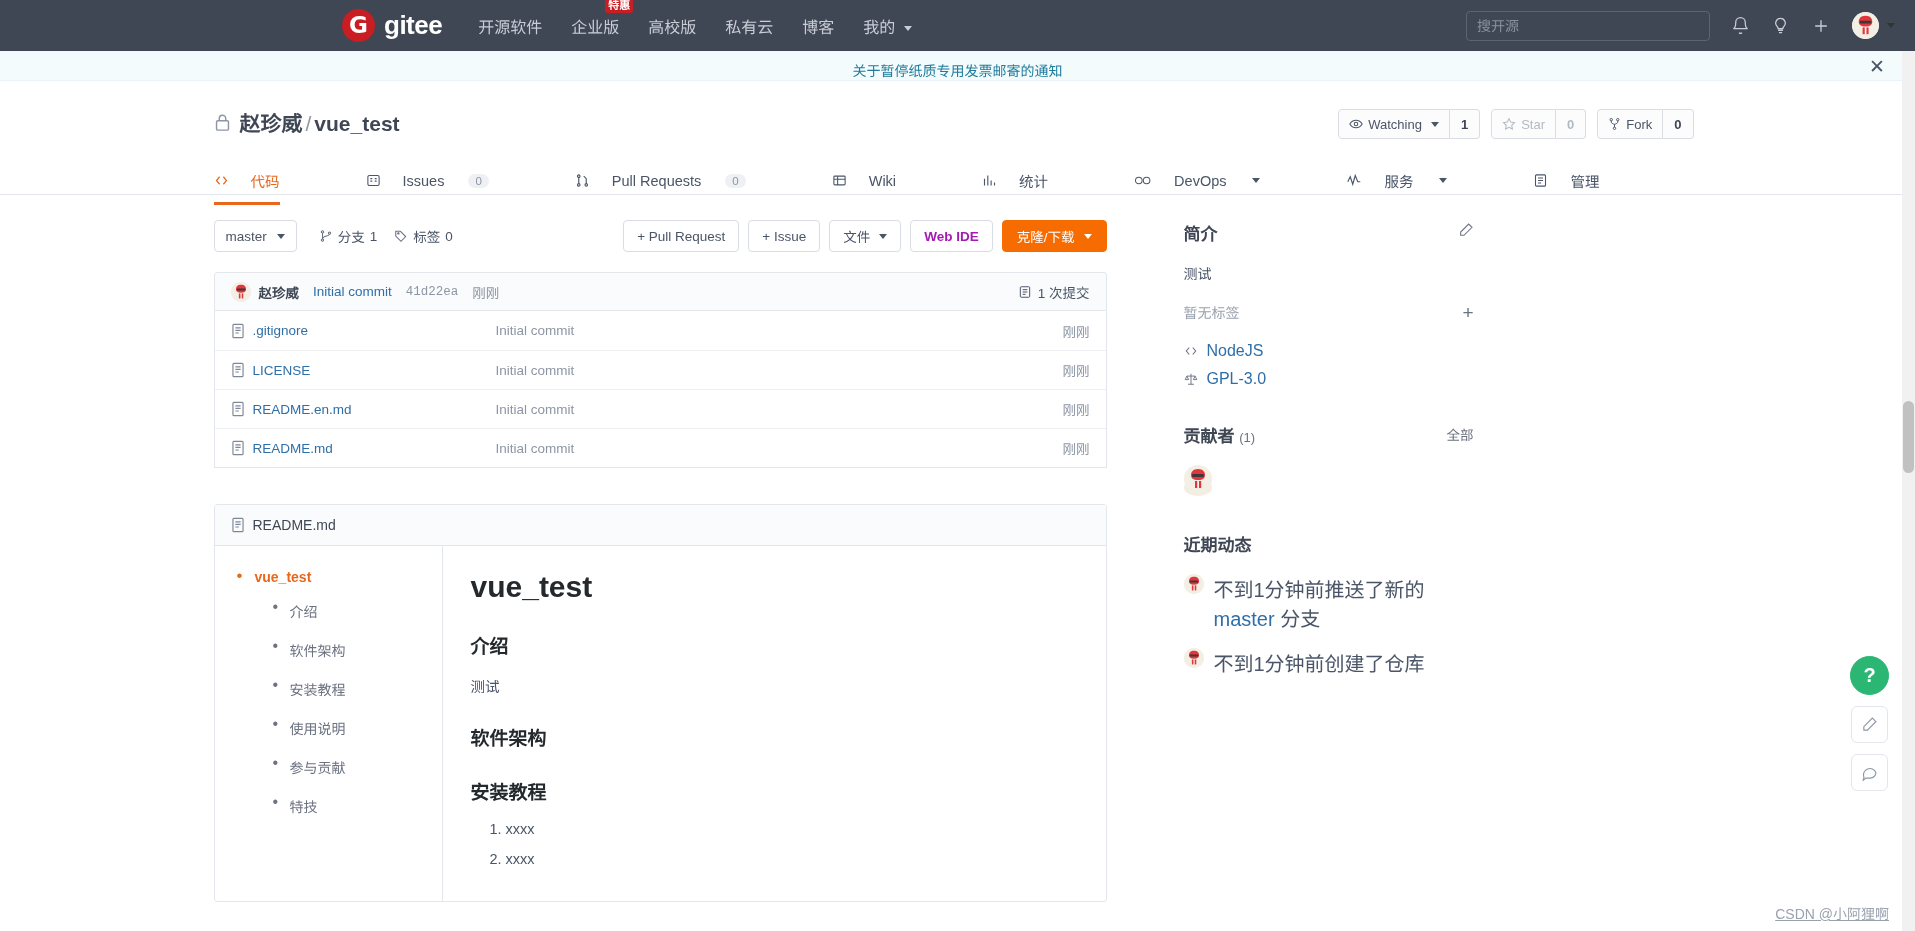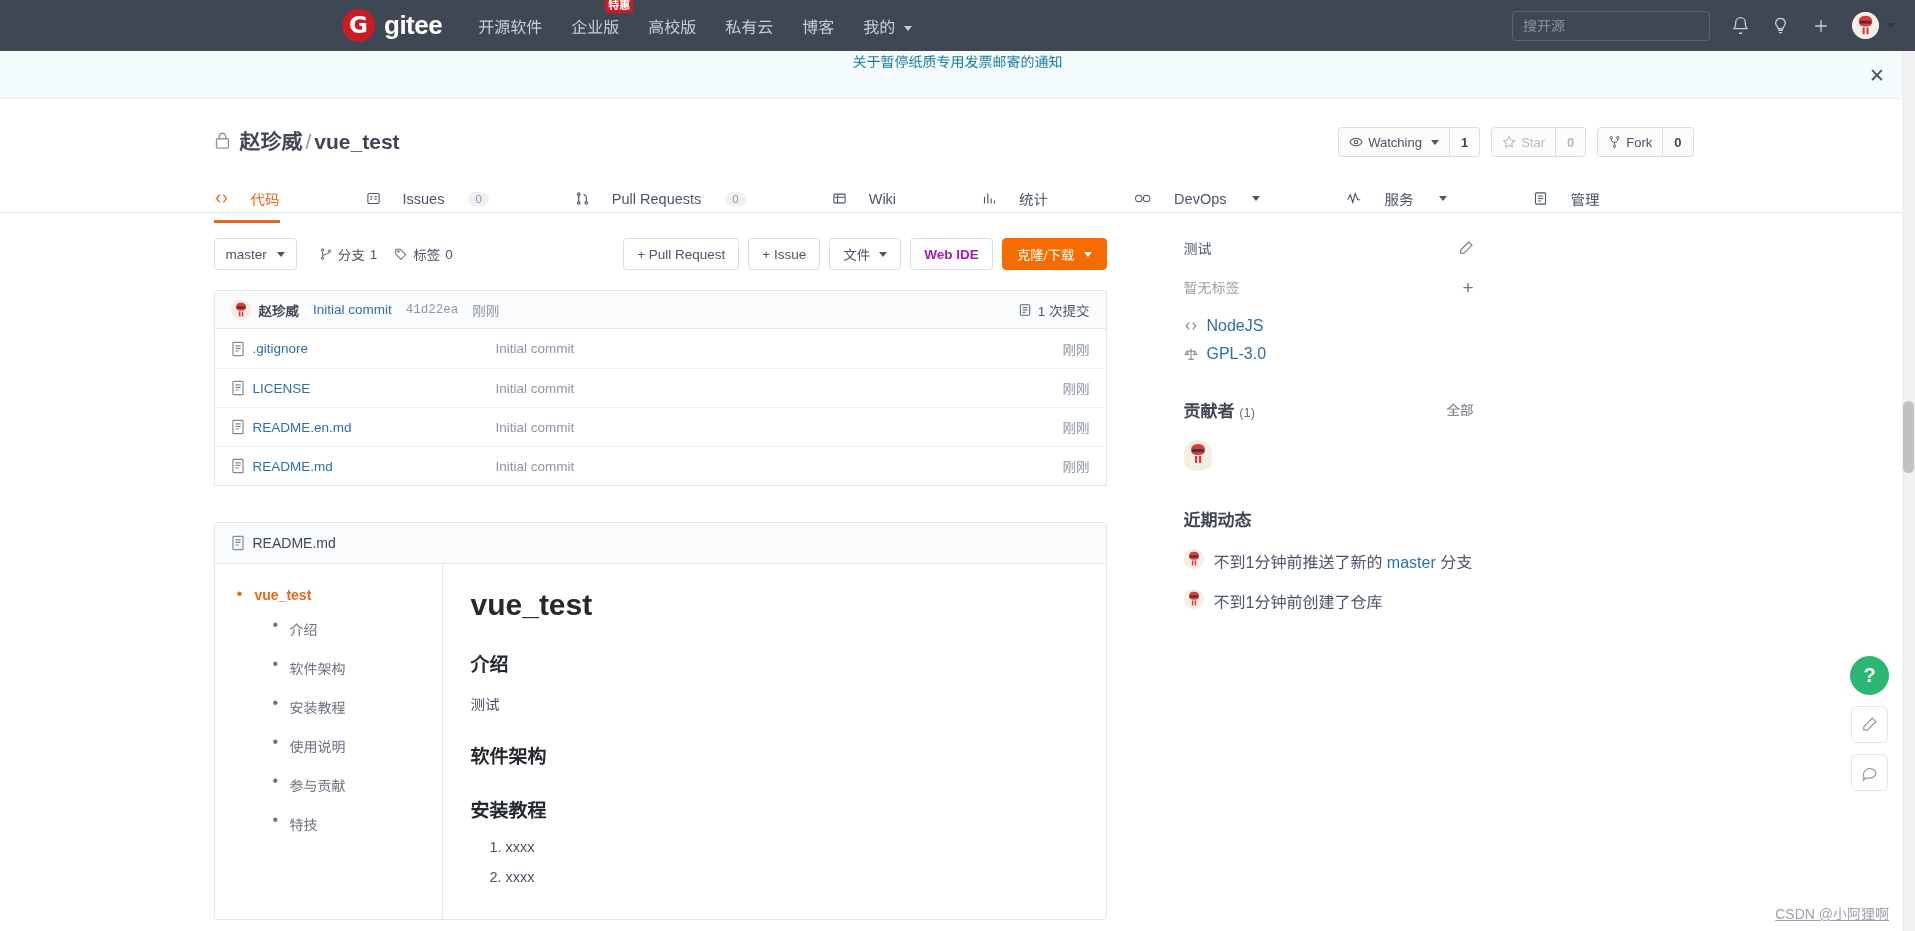--- a/index.html
+++ b/index.html
@@ -35,35 +35,35 @@
     font-size: 11px; line-height: 14px; padding: 1px 3px; border-radius: 2px;
     font-weight: bold; white-space: nowrap;
   }
   .caret-down {
     display:inline-block; width:0; height:0; margin-left:4px;
     border-left:4px solid transparent; border-right:4px solid transparent;
     border-top:5px solid currentColor; vertical-align: middle;
   }
   .topnav-right { margin-left: auto; display: flex; align-items: center; gap: 21px; }
   .search-box {
-    width: 198px; height: 30px; background: transparent; border: 1px solid #5c6374;
+    width: 244px; height: 30px; background: transparent; border: 1px solid #5c6374;
     border-radius: 4px; color: #aab; font-size: 14px; padding: 0 10px; outline: none;
   }
   .search-box::placeholder { color: #8a919e; }
   .icon-btn { color:#c9cdd6; cursor:pointer; display:flex; align-items:center; }
   .icon-btn svg { display:block; }
   .avatar-wrap { display:flex; align-items:center; gap:4px; cursor:pointer; }
   .avatar {
     width: 27px; height: 27px; border-radius: 50%; background: #f3ede2;
     position: relative; overflow: hidden; display:block;
   }
 
   
   .notice-bar {
-    height: 48px; background: #f4fbfd; display: flex; align-items: flex-start;
+    height: 30px; background: #f4fbfd; display: flex; align-items: flex-end;
     justify-content: center; position: relative; border-bottom: 1px solid #e9f4f8;
   }
   .notice-text { color: #1d7c9c; font-size: 14px; text-decoration: none; cursor: pointer; }
   .notice-close {
     position: absolute; right: 30px; top: 50%; transform: translateY(-50%);
     color: #4a5568; font-size: 19px; cursor: pointer; line-height:1;
   }
 
   
   .repo-header { padding: 26px 0 0 0; background:#fff; }
@@ -178,21 +178,21 @@
   .side-title .cnt { font-size: 13px; font-weight: normal; color: #6b7280; }
   .side-action { position: absolute; right: 0; top: 2px; color: #6b7280; cursor: pointer; font-size: 13.5px;}
   .side-text { font-size: 14px; color: #4a5568; margin-bottom: 19px; }
   .side-muted { font-size: 14px; color: #9aa2ad; }
   .side-link { color: #2f6fa8; text-decoration: none; cursor: pointer; }
   .tags-row { display: flex; align-items: center; margin-bottom: 20px; }
   .tags-row .plus { margin-left: auto; color: #6b7280; font-size: 19px; cursor: pointer; line-height:1;}
   .side-item { display: flex; align-items: center; gap: 9px; margin-bottom: 10px; font-size: 16px;}
   .side-item a { color: #2f6fa8; text-decoration: none; }
   .contrib-avatar { width: 28px; height: 28px; border-radius: 50%; background:#f3ede2; }
-  .activity { display: flex; align-items: flex-start; gap: 10px; margin-bottom: 16px; font-size: 16px; color: #4a5568; }
+  .activity { display: flex; align-items: flex-start; gap: 10px; margin-bottom: 16px; font-size: 20px; color: #4a5568; }
   .activity .mini-avatar { margin-right:0; }
 
   
   .float-col { position: absolute; right: 26px; bottom: 140px; display:flex; flex-direction:column; gap: 11px; align-items:center;}
   .fbtn {
     width: 37px; height: 37px; border-radius: 6px; background: #fff; border: 1px solid #e3e6eb;
     display: flex; align-items: center; justify-content: center; color: #8c96a5; cursor: pointer;
   }
   .fbtn.help { background: #2bb673; border-color:#2bb673; color: #fff; border-radius: 50%; font-size: 20px; font-weight: bold; width: 39px; height: 39px;}
 
@@ -532,20 +532,21 @@
 
             </ol>
 
           </div>
         </div>
       </div>
     </div>
 
     <div class="side-col">
       <div class="side-sec">
+        <div class="side-title">简介</div>
         <span class="side-action">
           <svg width="16" height="16" viewBox="0 0 24 24" fill="none" stroke="#6b7280" stroke-width="1.6">
               <path d="M4 20h6M4 20v-5L16 3l5 5-12 12H4z"></path>
             </svg>
         </span>
         <div class="side-text">测试</div>
         <div class="tags-row">
           <span class="side-muted">暂无标签</span>
           <span class="plus">+</span>
         </div>

